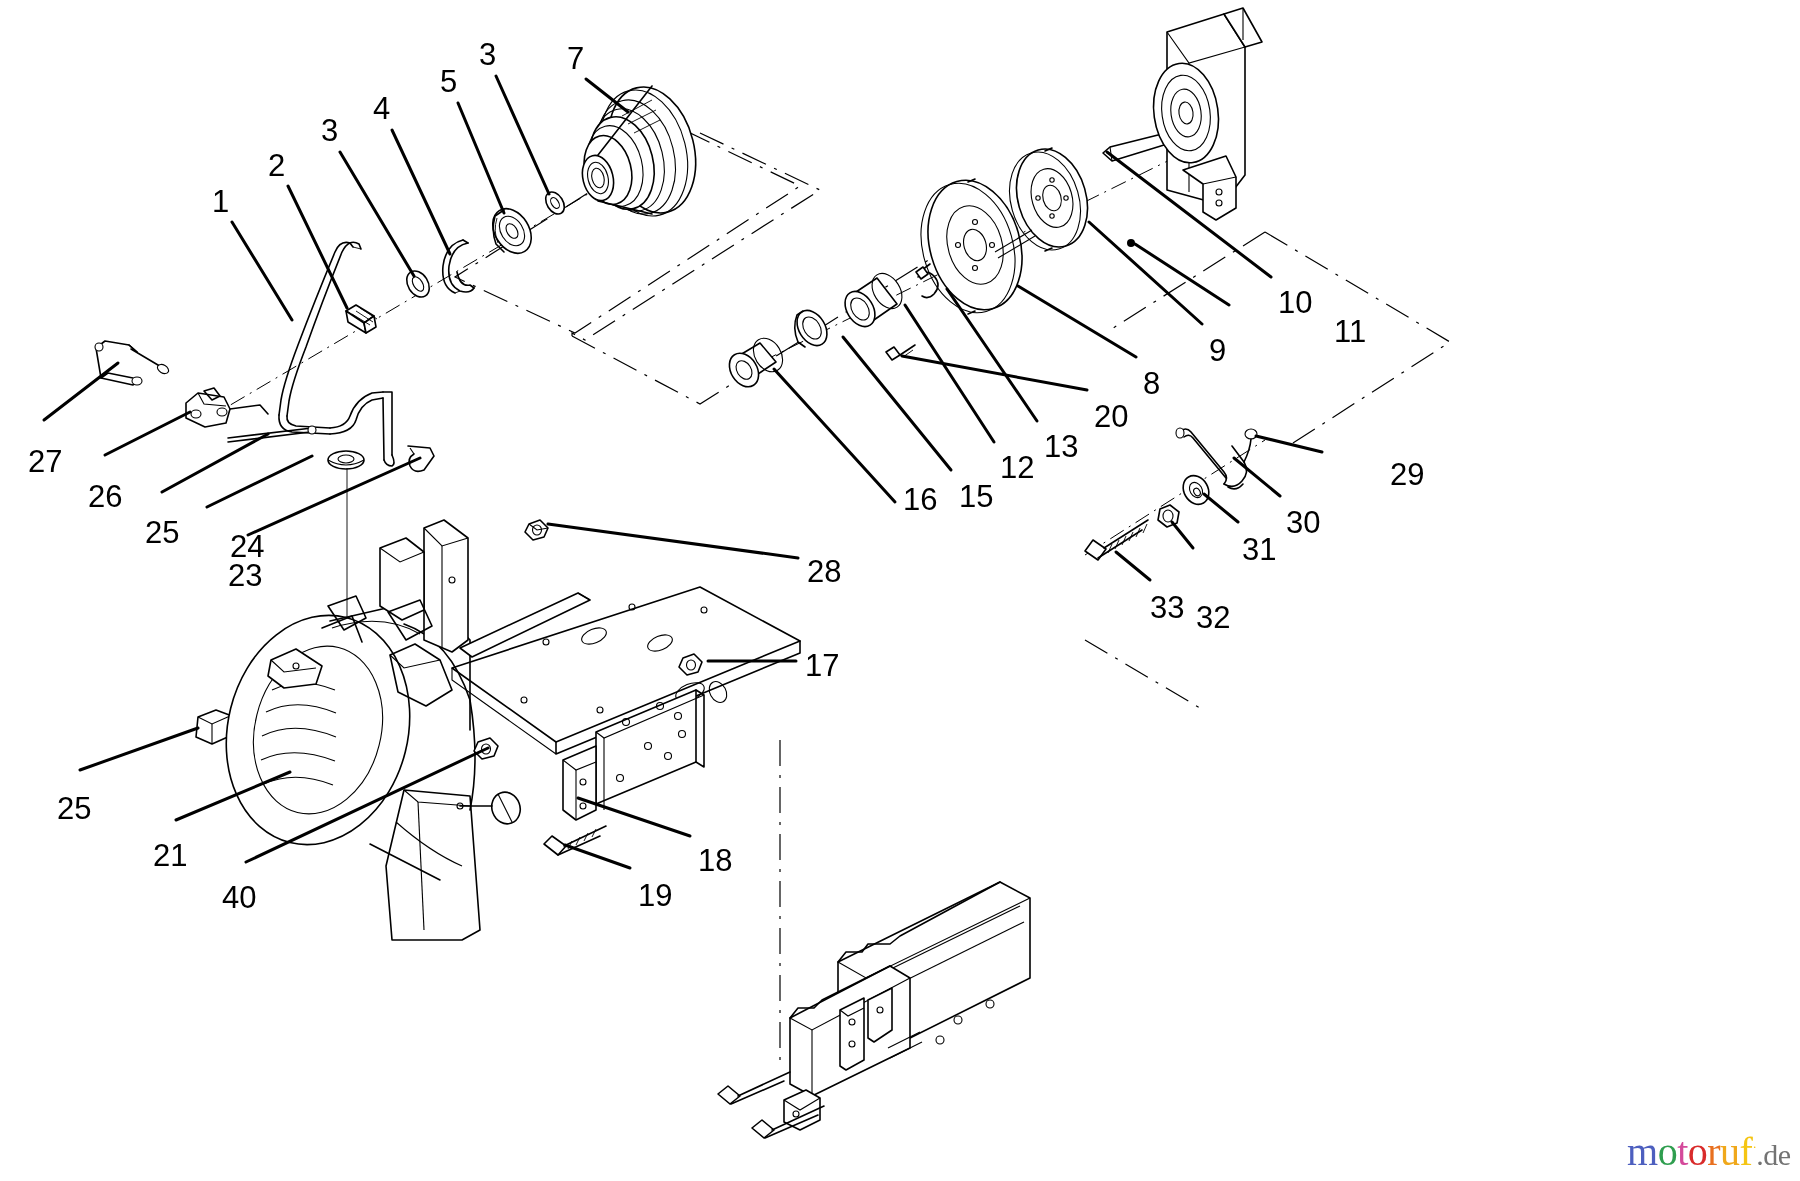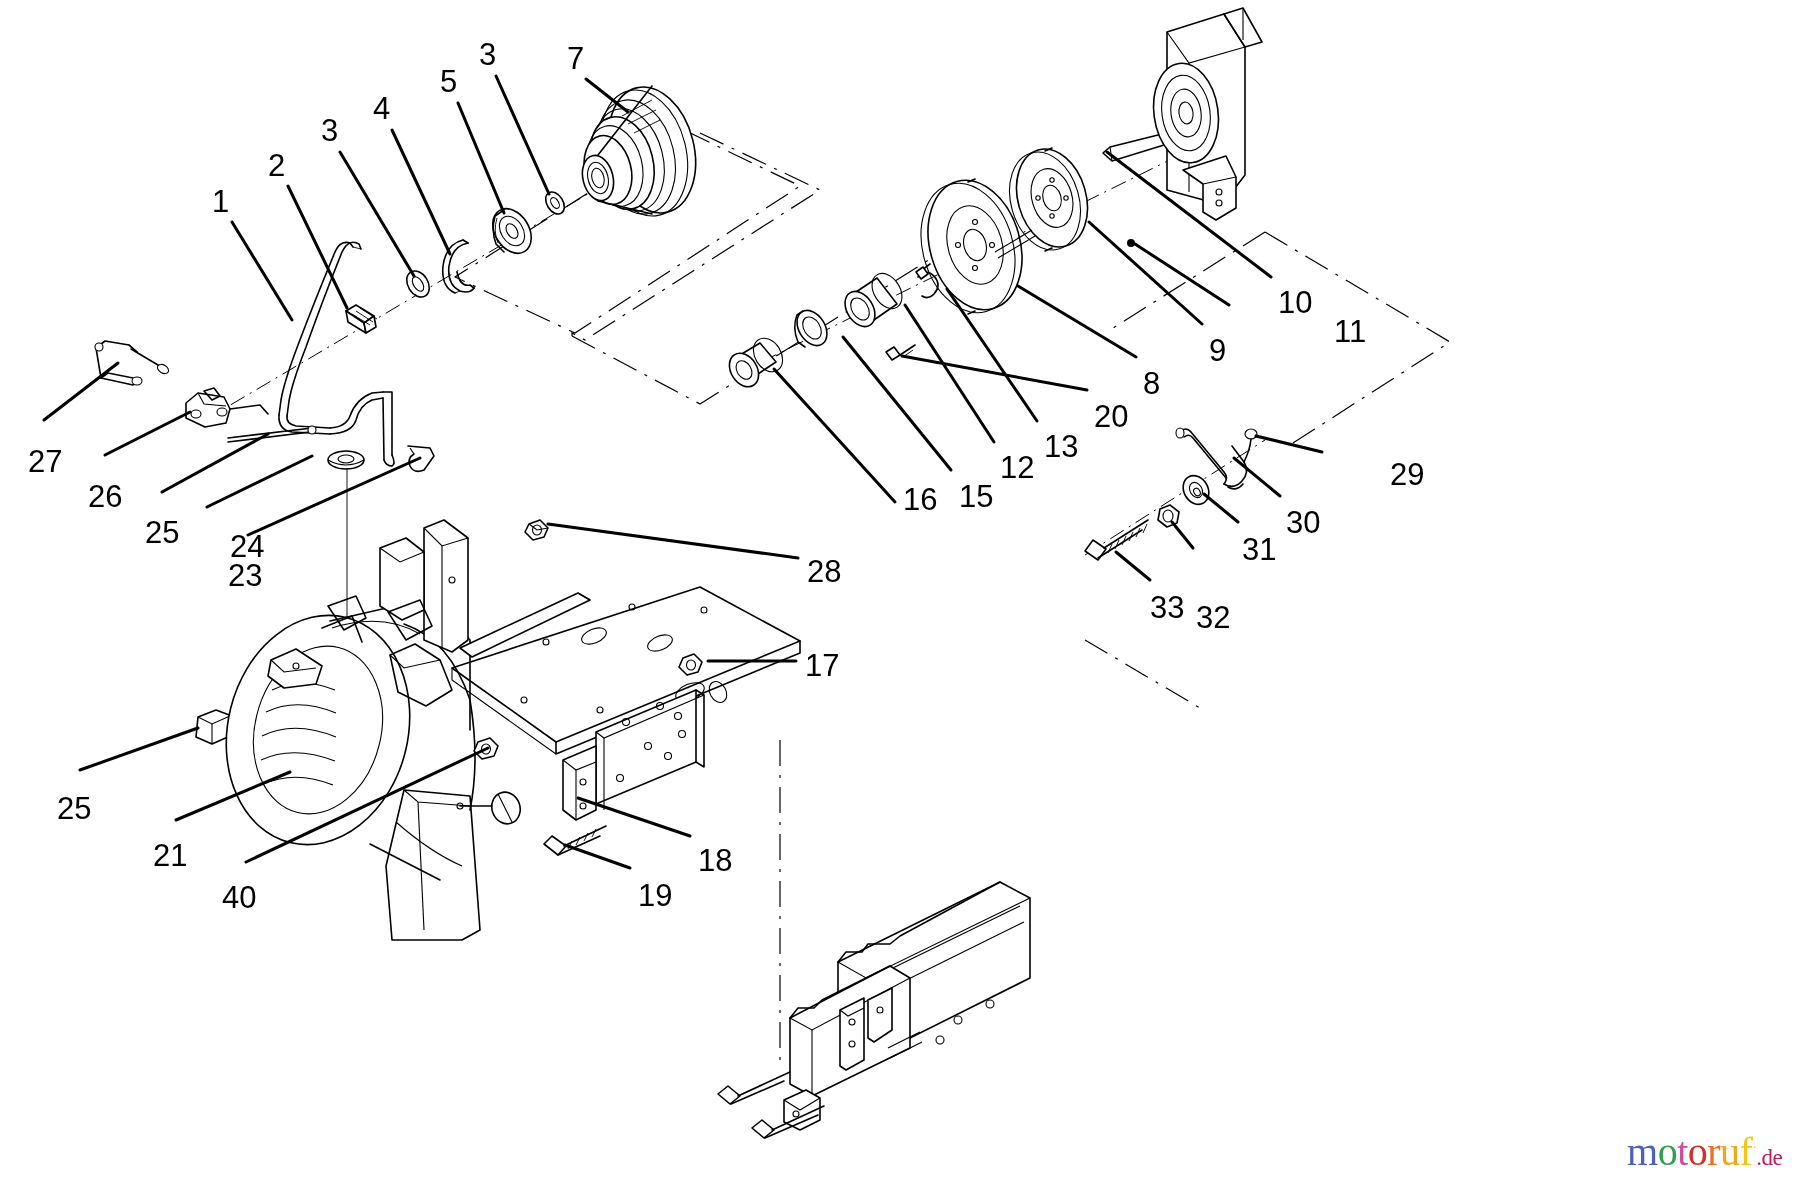--- a/index.html
+++ b/index.html
@@ -17,21 +17,21 @@
   }
   #watermark{
     position:absolute;
     font-family:"Liberation Serif", serif;
     font-size:40px;
     line-height:1;
     white-space:nowrap;
     letter-spacing:-0.5px;
   }
   #watermark .wm-ch{display:inline-block;}
-  #watermark .wm-de{font-size:23px;color:#be185d;}
+  #watermark .wm-de{font-size:30px;color:#737373;}
   #watermark .wm-dot{font-size:13px;vertical-align:super;}
 </style>
 </head>
 <body>
 
 <div id="stage">
 
   <svg width="1800" height="1181" viewBox="0 0 1800 1181" shape-rendering="geometricPrecision">
     <defs>
       <style>

